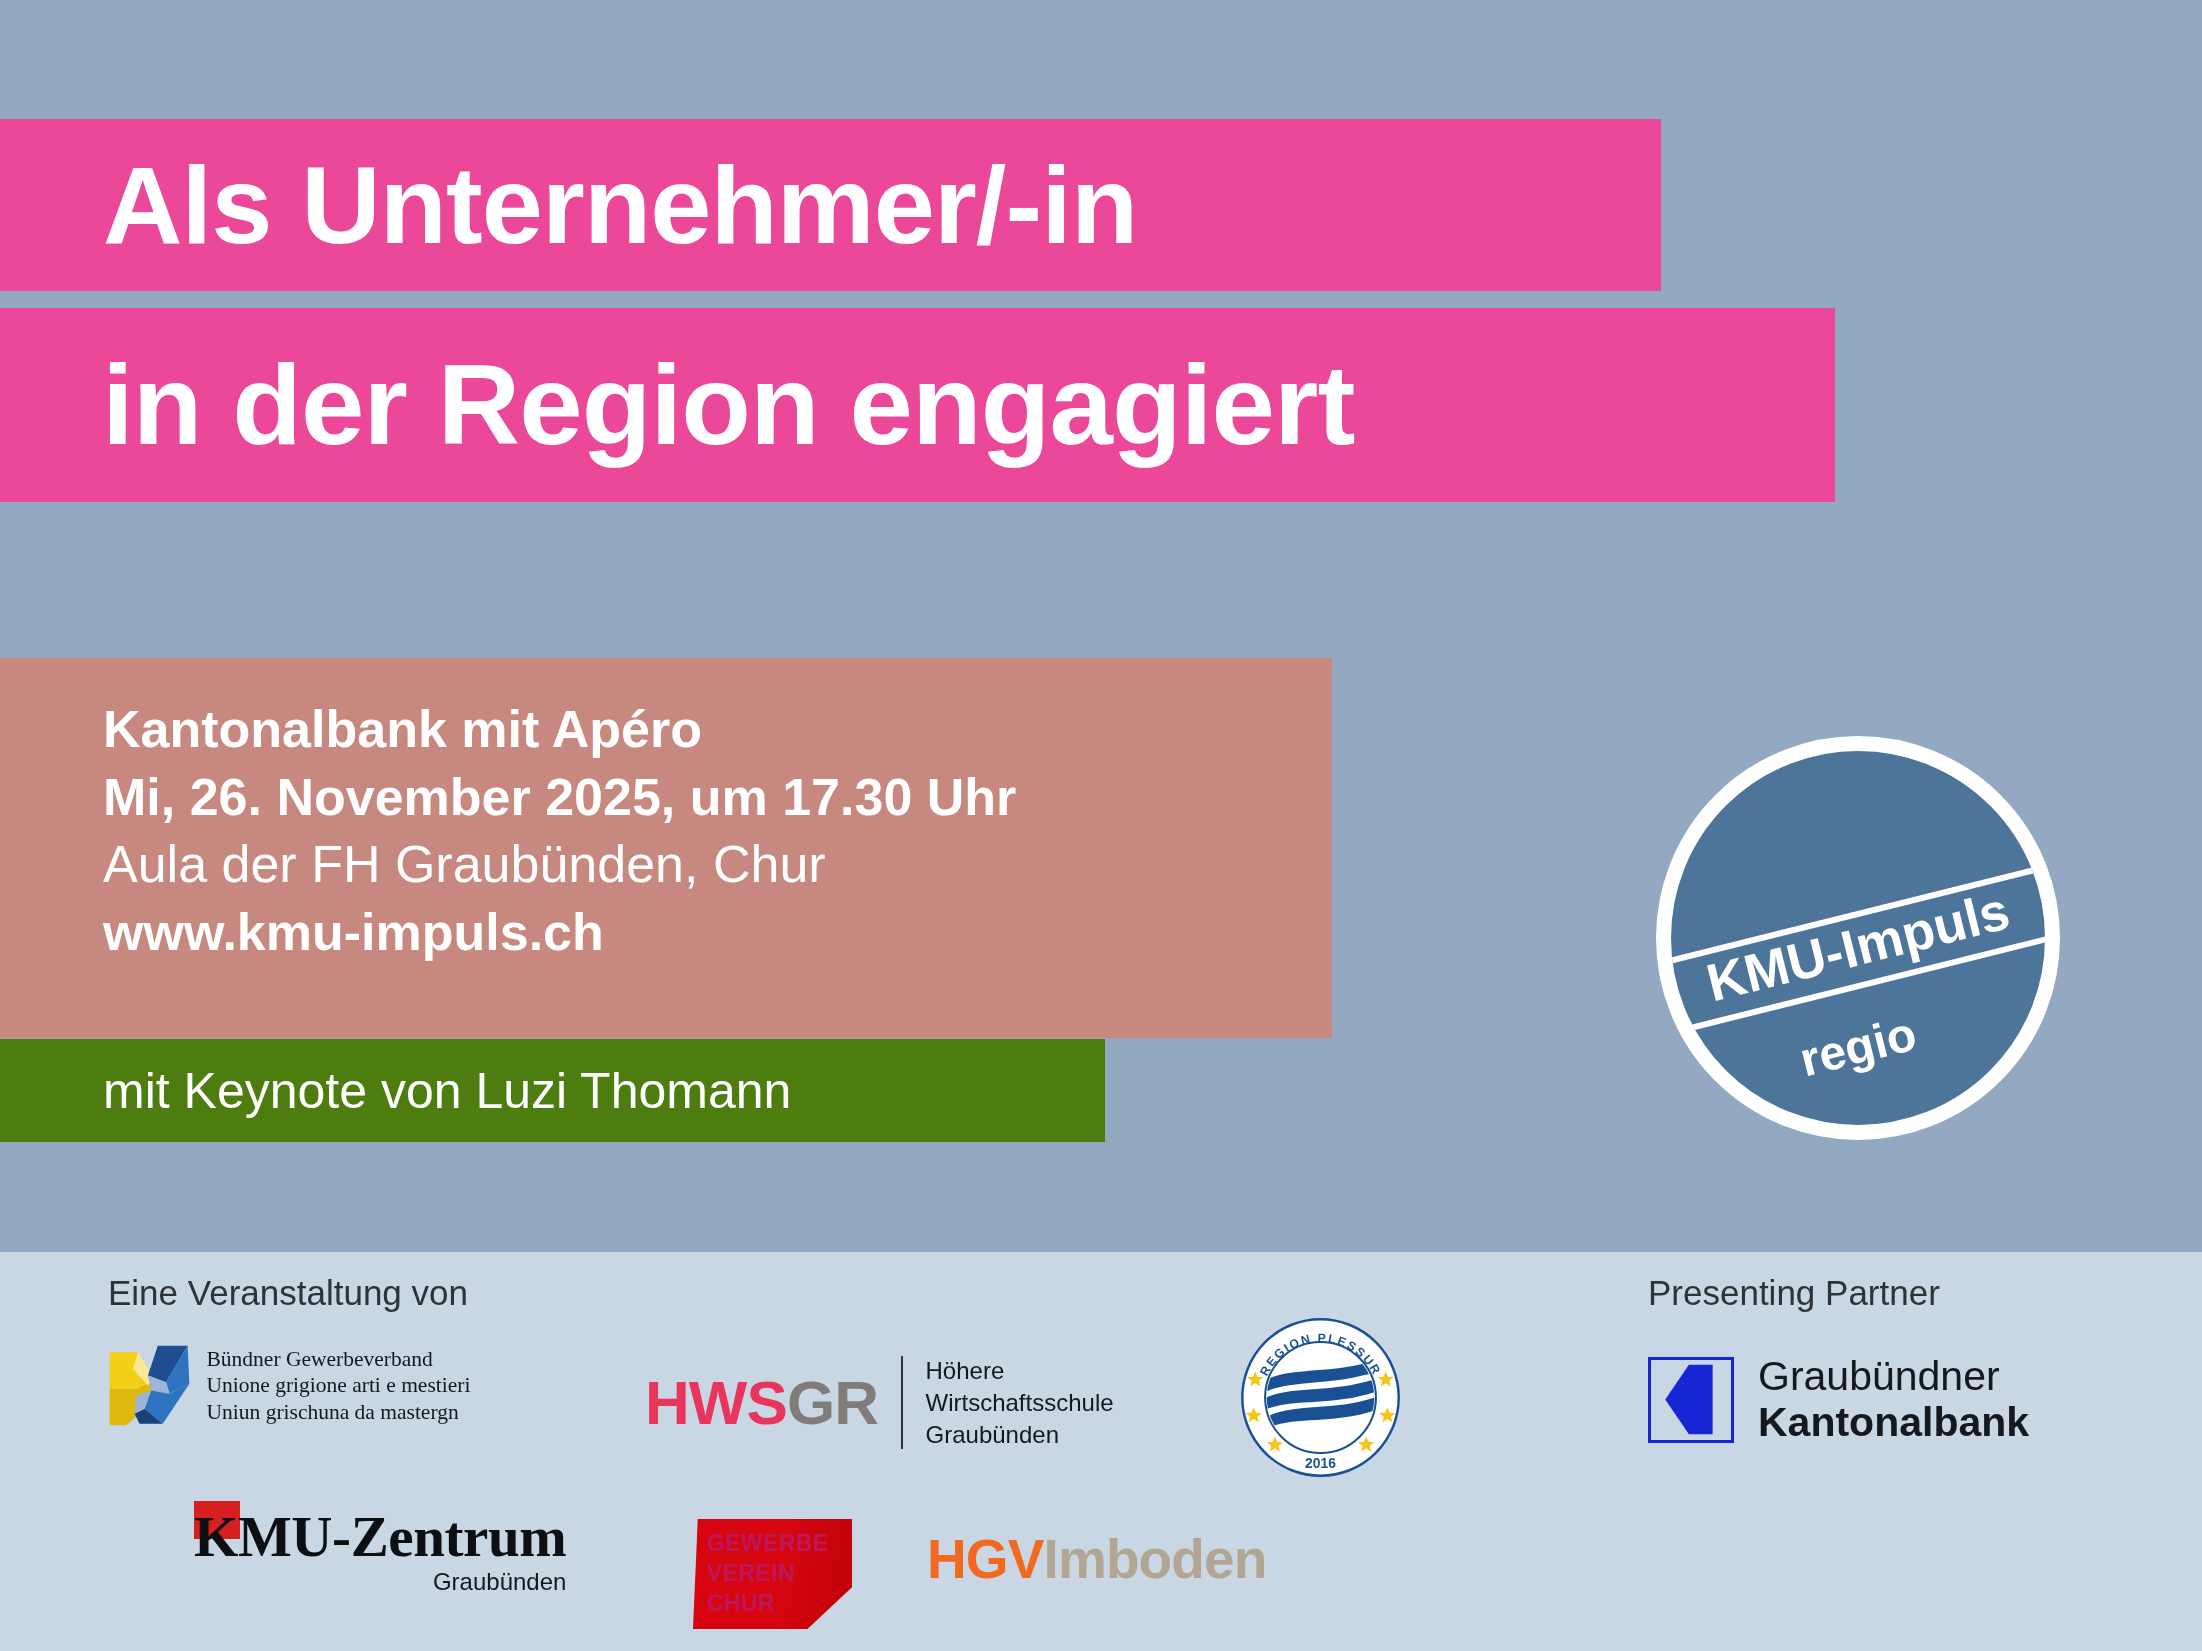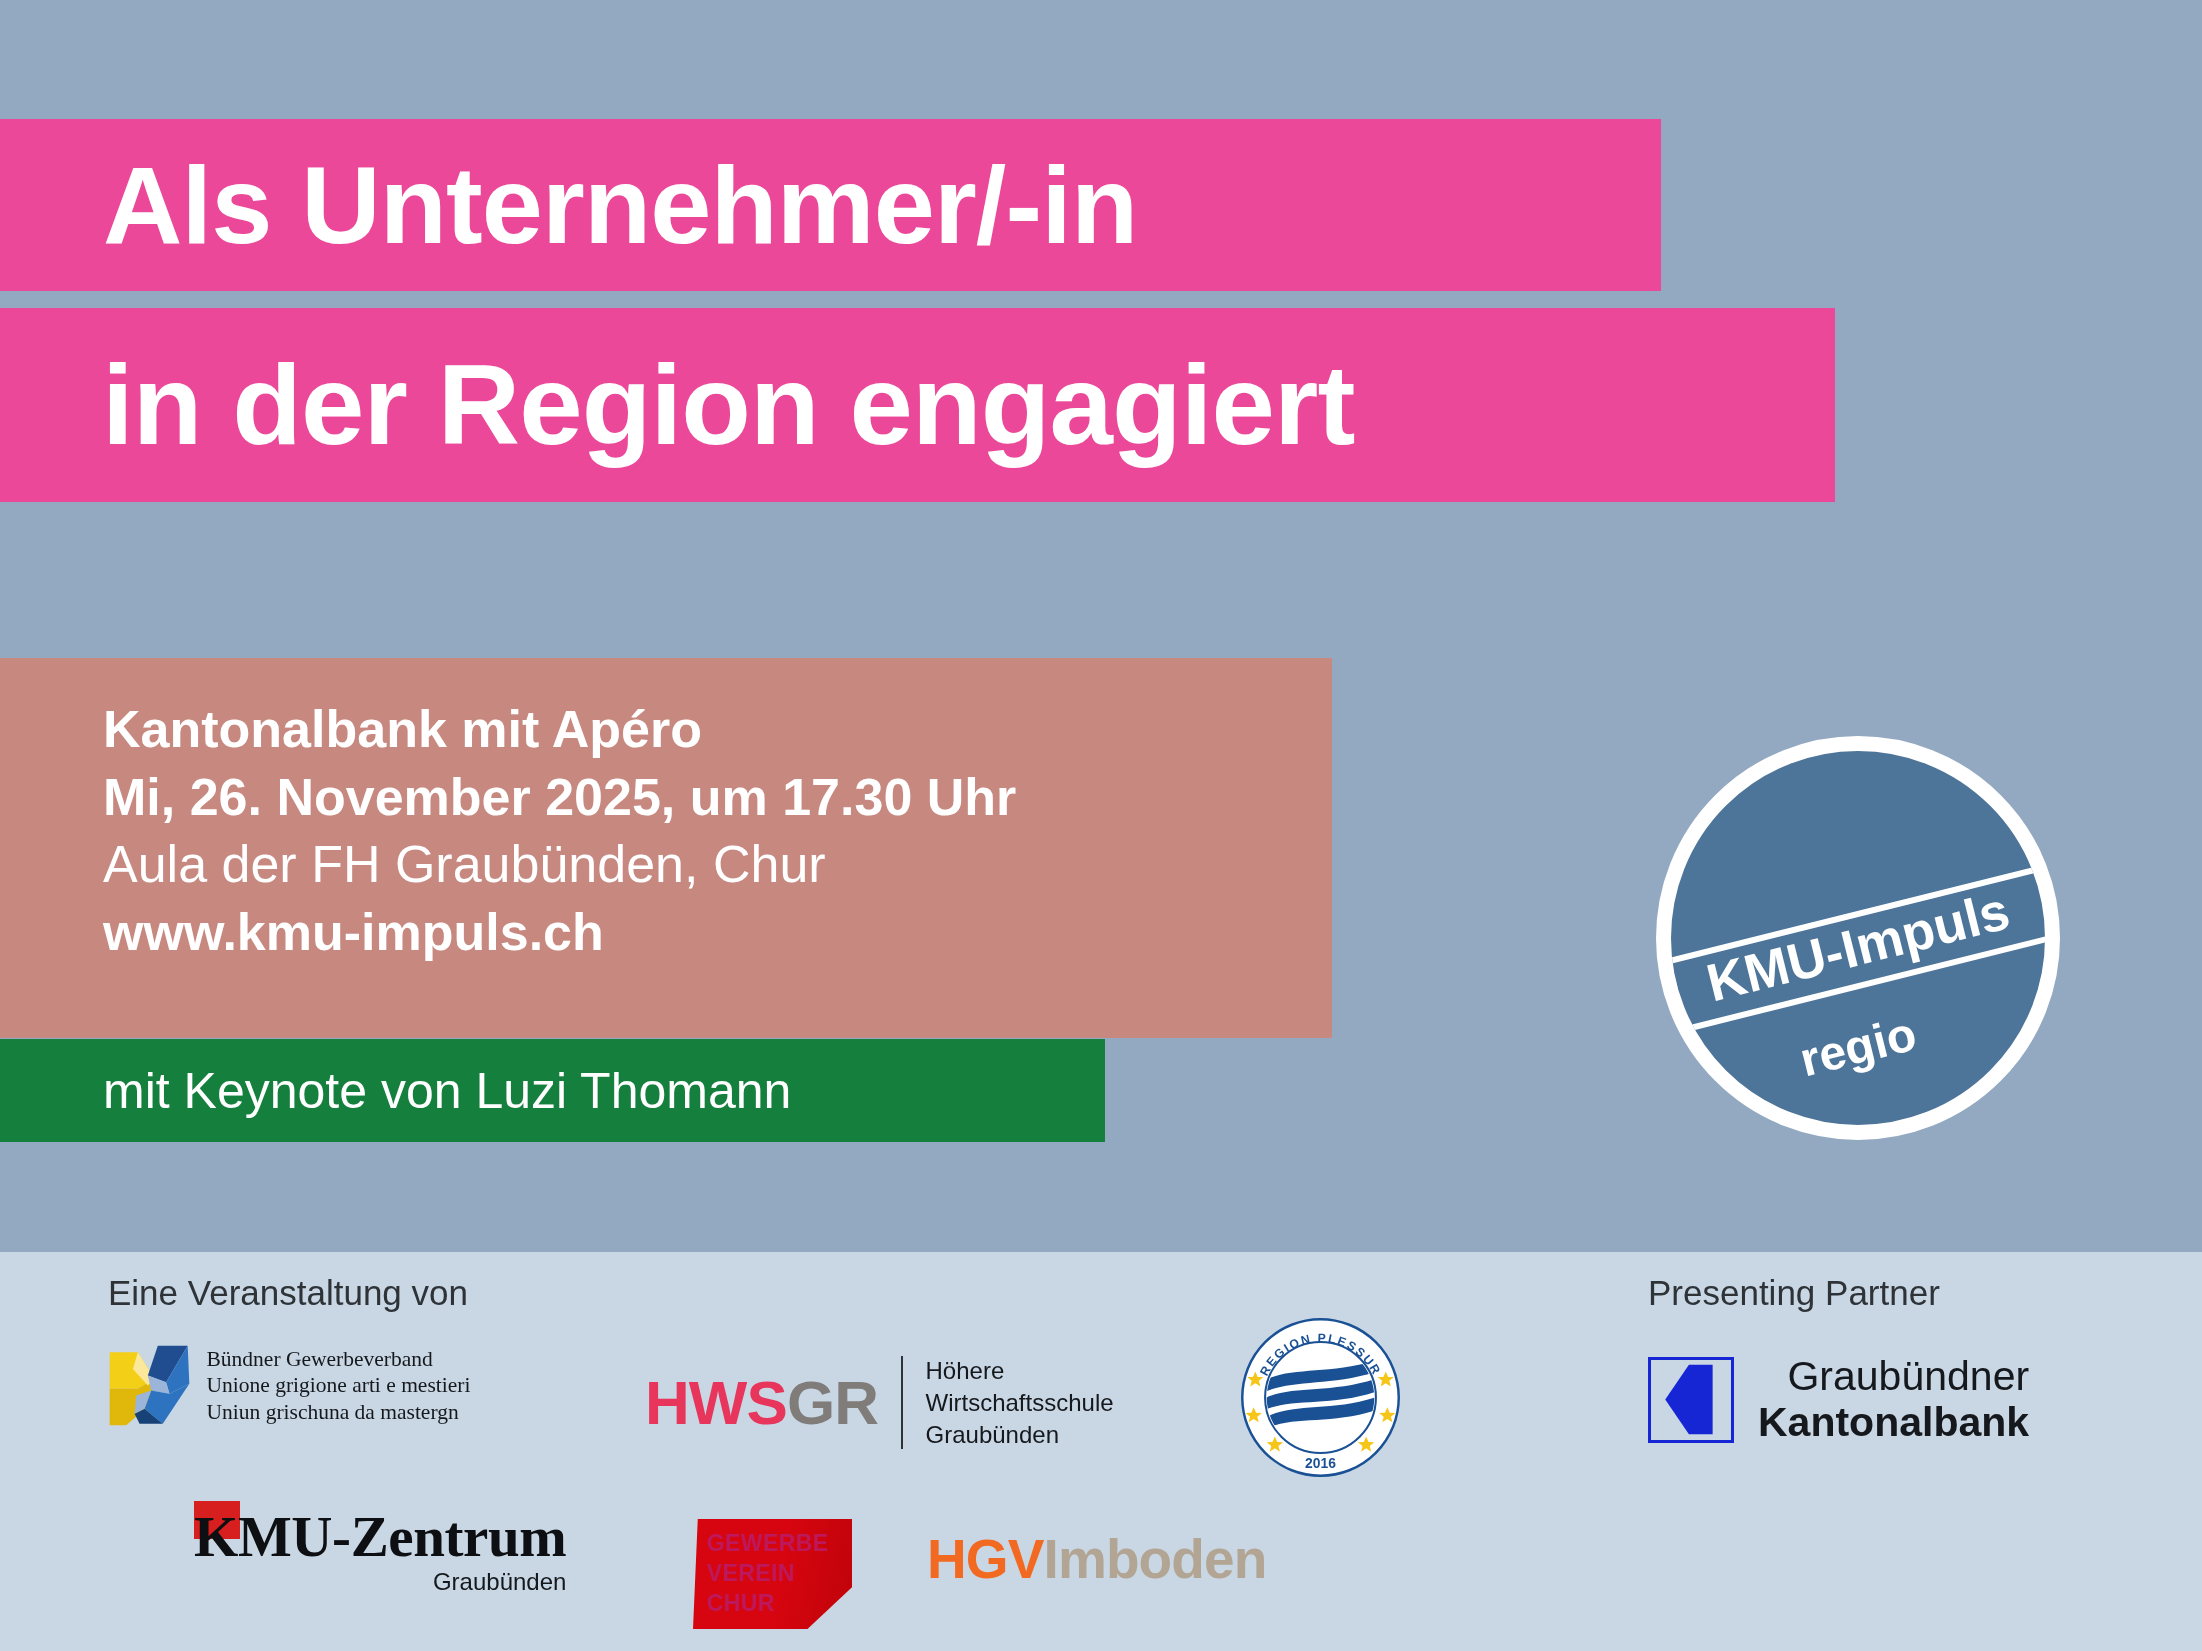--- a/index.html
+++ b/index.html
@@ -42,21 +42,21 @@
     line-height:1.30;
     font-size:52px;
   }
   .info-line.bold{font-weight:700;}
   .info-line.reg{font-weight:400;}
 
   
   #keynote-bar{
     position:absolute;
     left:0;top:1039px;width:1105px;height:103px;
-    background:#15803d;
+    background:#4d7c0f;
     display:flex;align-items:center;
     box-sizing:border-box;
     padding-left:103px;
   }
   #keynote-bar .keynote-text{
     color:#ffffff;font-size:50px;font-weight:400;white-space:nowrap;
   }
 
   
   #kmu-badge{
@@ -128,21 +128,21 @@
   #logo-hwsgr .gr{color:#807c79;}
   #logo-hwsgr .divider{width:2.6px;height:93px;background:#2e3338;}
   #logo-hwsgr .hws-sub{font-size:24px;line-height:1.33;color:#15181c;white-space:nowrap;}
 
   
   #logo-plessur{left:1239px;top:1316px;width:163px;height:163px;}
 
   
   #logo-gkb{left:1648px;top:102px;display:flex;align-items:center;gap:24px;}
   #logo-gkb .gkb-mark{width:86px;height:86px;border:3.4px solid #1726d4;box-sizing:border-box;position:relative;flex:0 0 auto;background:#c9d7e4;}
-  #logo-gkb .gkb-text{font-size:41px;font-weight:700;line-height:1.12;color:#15181c;white-space:nowrap;text-align:right;}
+  #logo-gkb .gkb-text{font-size:41px;font-weight:700;line-height:1.12;color:#15181c;white-space:nowrap;}
 
   
   #logo-kmuz{left:194px;top:256px;}
   #logo-kmuz .kmuz-red{position:absolute;left:0;top:-6.9px;width:46px;height:38px;background:#d81f1f;}
   #logo-kmuz .kmuz-word{position:relative;font-family:"Liberation Serif", serif;font-weight:700;font-size:57px;line-height:1;color:#0d0f12;letter-spacing:-0.4px;white-space:nowrap;}
   #logo-kmuz .kmuz-sub{text-align:right;font-size:24px;color:#15181c;margin-top:3.4px;}
 
   #logo-gvc{left:693px;top:1519px;width:159px;height:110px;}
   #logo-gvc .gvc-shape{
     position:absolute;inset:0;

